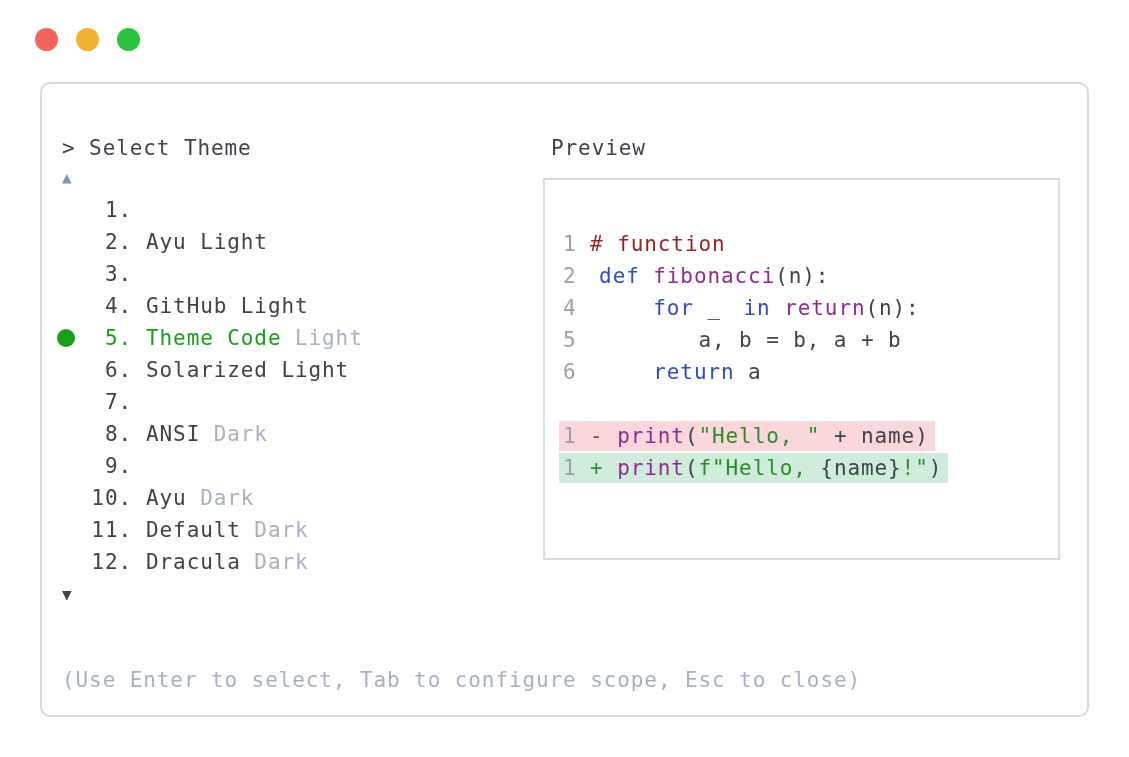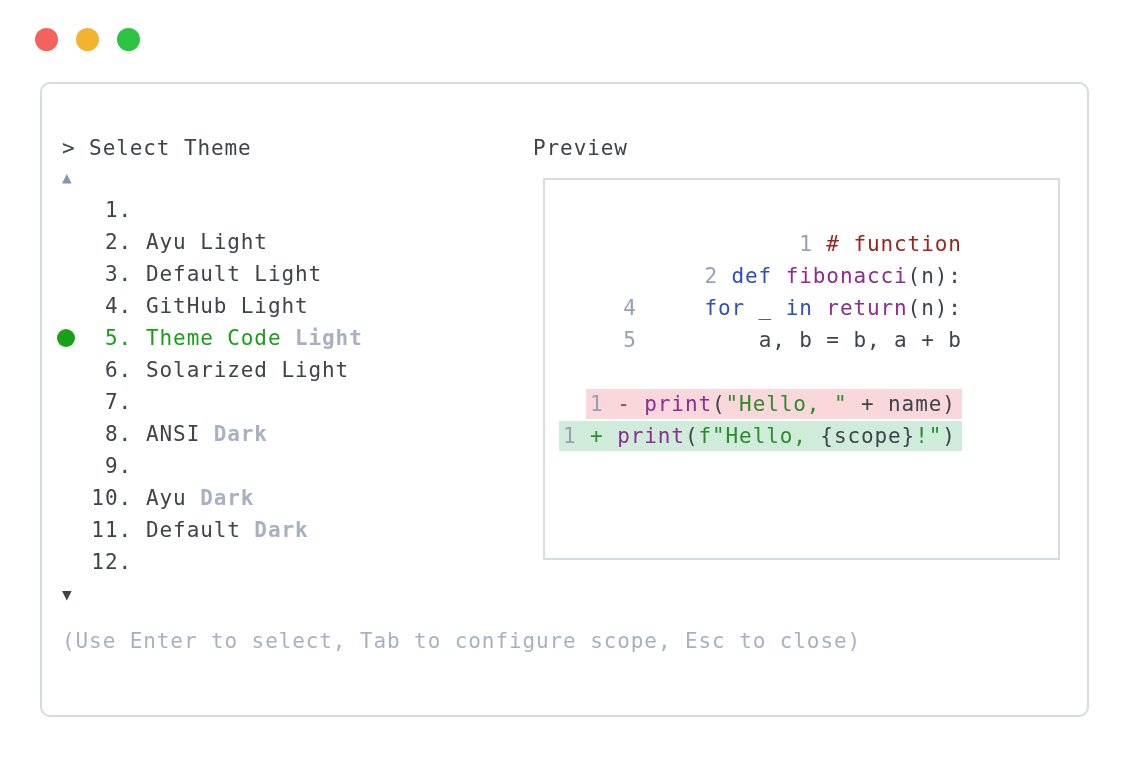--- a/index.html
+++ b/index.html
@@ -48,38 +48,38 @@
   .arrow-up{top:84px;color:var(--arrow-up);}
   .arrow-down{top:501px;color:var(--arrow-down);}
 
   .theme-list{position:absolute;left:14px;top:110px;}
   .theme-row{display:flex;align-items:center;height:32px;white-space:pre;cursor:default;}
   .bullet-cell{width:35px;height:32px;display:flex;align-items:center;}
   .bullet{width:18px;height:18px;border-radius:50%;background:var(--accent-green);margin-left:1px;}
   .num-cell{display:inline-block;width:41px;text-align:right;}
   .name-cell{padding-left:14px;}
   .part-normal{color:var(--text-dark);}
-  .part-dim{color:var(--text-dim);font-weight:bold;}
+  .part-dim{color:var(--text-dim);}
   .part-selected{color:var(--accent-green);}
 
-  .hint{position:absolute;left:20px;top:543px;height:28px;line-height:28px;color:var(--text-dim);white-space:pre;}
+  .hint{position:absolute;left:20px;top:582px;height:28px;line-height:28px;color:var(--text-dim);white-space:pre;}
 
-  .preview-label{position:absolute;left:491px;top:50px;height:28px;line-height:28px;}
+  .preview-label{position:absolute;left:509px;top:50px;height:28px;line-height:28px;}
   .preview-box{
     position:absolute;left:501px;top:94px;width:517px;height:382px;
-    background:#fff;border:2px solid var(--box-border);text-align:right;
+    background:#fff;border:2px solid var(--box-border);
   }
   .code-block{position:absolute;left:18px;top:48px;}
   .code-row{height:32px;line-height:32px;white-space:pre;}
   .code-band{display:inline-block;height:30px;line-height:30px;margin-top:1px;vertical-align:top;}
   .bg-removed{background:var(--diff-removed-bg);padding:0 6px 0 4px;margin-left:-4px;}
   .bg-added{background:var(--diff-added-bg);padding:0 6px 0 4px;margin-left:-4px;}
   .tok-plain{color:var(--text-dark);}
   .tok-comment{color:var(--tok-comment);}
-  .tok-keyword{color:var(--tok-keyword);}
+  .tok-keyword{color:var(--tok-keyword);margin-left:9px;}
   .tok-fname{color:var(--tok-fname);}
   .tok-number{color:var(--tok-number);}
   .tok-string{color:var(--tok-string);}
   .tok-linenum{color:var(--tok-linenum);}
   .tok-minus{color:var(--tok-minus);}
   .tok-plus{color:var(--tok-plus);}
 </style>
 </head>
 <body>
 
@@ -101,21 +101,20 @@
     <span class="num-cell part-normal">1.</span>
   </div>
       <div class="theme-row">
     <span class="bullet-cell"><span class="bullet" style="visibility: hidden;"></span></span>
     <span class="num-cell part-normal">2.</span>
     <span class="name-cell"><span class="part-normal">Ayu Light</span></span>
   </div>
       <div class="theme-row">
     <span class="bullet-cell"><span class="bullet" style="visibility: hidden;"></span></span>
     <span class="num-cell part-normal">3.</span>
-    <span class="name-cell"><span class="part-normal">Default Light</span></span>
   </div>
       <div class="theme-row">
     <span class="bullet-cell"><span class="bullet" style="visibility: hidden;"></span></span>
     <span class="num-cell part-normal">4.</span>
     <span class="name-cell"><span class="part-normal">GitHub Light</span></span>
   </div>
       <div class="theme-row">
     <span class="bullet-cell"><span class="bullet"></span></span>
     <span class="num-cell part-selected">5.</span>
     <span class="name-cell"><span class="part-selected">Theme Code</span><span class="part-dim"> Light</span></span>
@@ -144,34 +143,36 @@
     <span class="name-cell"><span class="part-normal">Ayu</span><span class="part-dim"> Dark</span></span>
   </div>
       <div class="theme-row">
     <span class="bullet-cell"><span class="bullet" style="visibility: hidden;"></span></span>
     <span class="num-cell part-normal">11.</span>
     <span class="name-cell"><span class="part-normal">Default</span><span class="part-dim"> Dark</span></span>
   </div>
       <div class="theme-row">
     <span class="bullet-cell"><span class="bullet" style="visibility: hidden;"></span></span>
     <span class="num-cell part-normal">12.</span>
+    <span class="name-cell"><span class="part-normal">Dracula</span><span class="part-dim"> Dark</span></span>
   </div>
     </div>
 
   <div class="scroll-arrow arrow-down">▼</div>
 
   <div class="hint">(Use Enter to select, Tab to configure scope, Esc to close)</div>
 
   <div class="preview-label">Preview</div>
 
   <div class="preview-box">
     <div class="code-block">
         <div class="code-row"><span class="code-band"><span class="tok-linenum">1 </span><span class="tok-comment"># function</span></span></div>
         <div class="code-row"><span class="code-band"><span class="tok-linenum">2 </span><span class="tok-keyword">def</span><span class="tok-plain"> </span><span class="tok-fname">fibonacci</span><span class="tok-plain">(n):</span></span></div>
         <div class="code-row"><span class="code-band"><span class="tok-linenum">4 </span><span class="tok-plain">    </span><span class="tok-keyword">for</span><span class="tok-plain"> _ </span><span class="tok-keyword">in</span><span class="tok-plain"> </span><span class="tok-fname">return</span><span class="tok-plain">(n):</span></span></div>
         <div class="code-row"><span class="code-band"><span class="tok-linenum">5 </span><span class="tok-plain">        a, b = b, a + b</span></span></div>
+        <div class="code-row"><span class="code-band"><span class="tok-linenum">6 </span><span class="tok-plain">    </span><span class="tok-keyword">return</span><span class="tok-plain"> a</span></span></div>
         <div class="code-row"><span class="code-band"><span class="tok-linenum"></span></span></div>
         <div class="code-row"><span class="code-band bg-removed"><span class="tok-linenum">1 </span><span class="tok-minus">-</span><span class="tok-plain"> </span><span class="tok-fname">print</span><span class="tok-plain">(</span><span class="tok-string">"Hello, "</span><span class="tok-plain"> + name)</span></span></div>
-        <div class="code-row"><span class="code-band bg-added"><span class="tok-linenum">1 </span><span class="tok-plus">+</span><span class="tok-plain"> </span><span class="tok-fname">print</span><span class="tok-plain">(</span><span class="tok-string">f"Hello, </span><span class="tok-plain">{scope}</span><span class="tok-string">!"</span><span class="tok-plain">)</span></span></div>
+        <div class="code-row"><span class="code-band bg-added"><span class="tok-linenum">1 </span><span class="tok-plus">+</span><span class="tok-plain"> </span><span class="tok-fname">print</span><span class="tok-plain">(</span><span class="tok-string">f"Hello, </span><span class="tok-plain">{name}</span><span class="tok-string">!"</span><span class="tok-plain">)</span></span></div>
       </div>
   </div>
 
 </div>
 
 </body></html>

